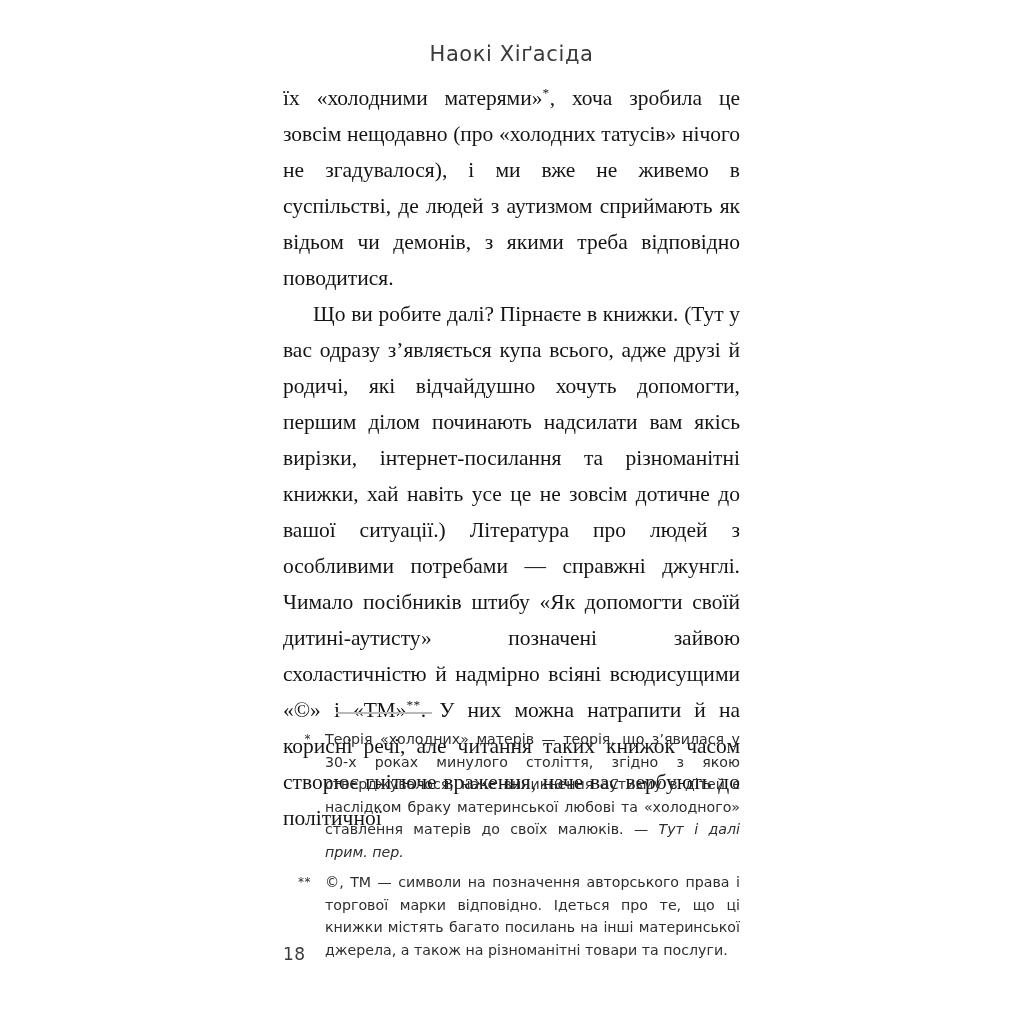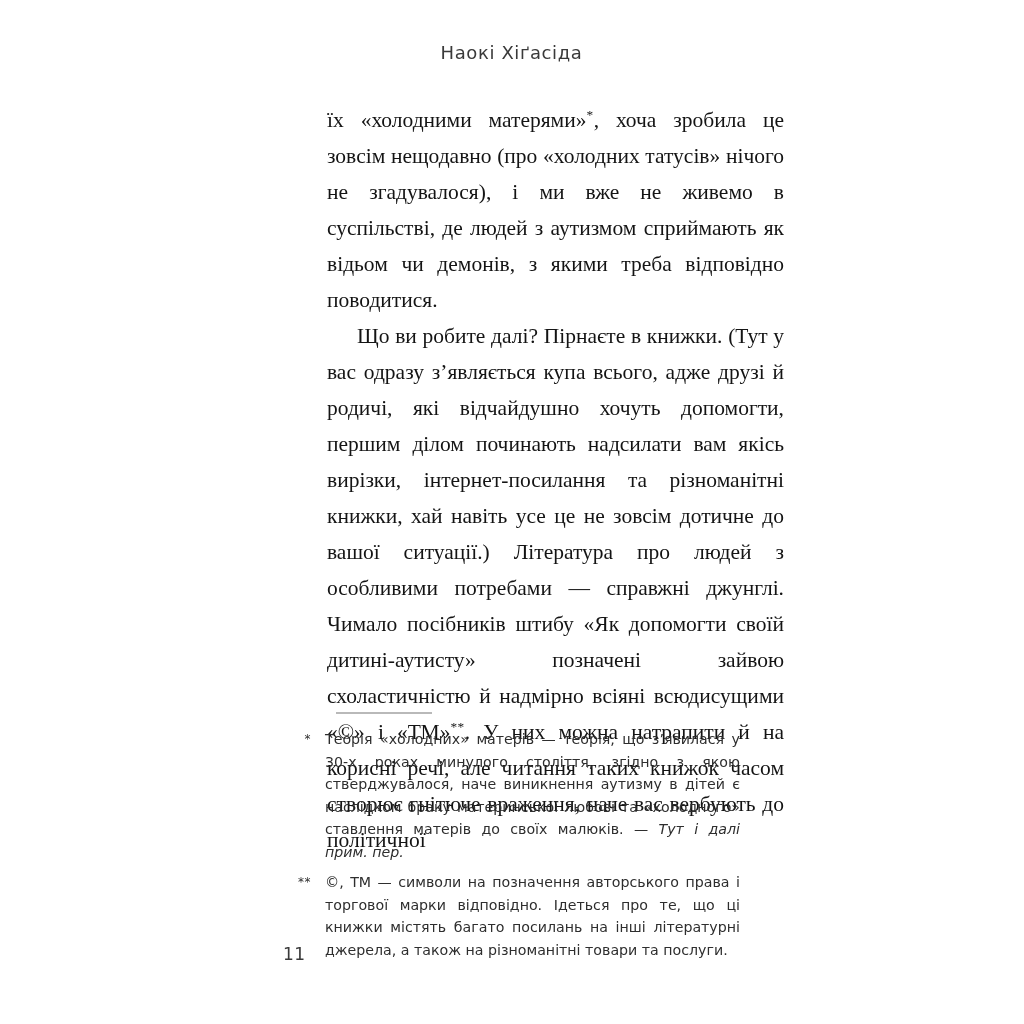--- a/index.html
+++ b/index.html
@@ -26,33 +26,32 @@
   }
 
   
   .running-head {
     position: absolute;
     top: 42px;
     left: 283px;
     width: 457px;
     text-align: center;
     font-family: "DejaVu Sans", sans-serif;
-    font-size: 18px;
+    font-size: 21px;
     letter-spacing: 0.6px;
     color: #3a3a3a;
     white-space: nowrap;
   }
 
   
   .body-block {
     position: absolute;
-    top: 102px;
+    top: 80px;
     left: 283px;
     width: 457px;
-    margin-left: 44px;
   }
 
   .body-para {
     margin: 0;
     font-family: "Liberation Serif", serif;
     font-size: 21.5px;
     line-height: 36px;
     text-align: justify;
     text-justify: inter-word;
     color: #141414;
@@ -145,20 +144,20 @@
     <div class="footnote">
       <div class="fn-marker">*</div>
       <div class="fn-text">
         <span>Теорія «холодних» матерів — теорія, що з’явилася у 30-х роках минулого століття, згідно з якою стверджувалося, наче виникнення аутизму в дітей є наслідком браку материнської любові та «холодного» ставлення матерів до своїх малюків. — </span><span class="fn-italic">Тут і далі прим. пер.</span>
       </div>
     </div>
 
     <div class="footnote">
       <div class="fn-marker">**</div>
       <div class="fn-text">
-        <span>©, ТМ — символи на позначення авторського права і торгової марки відповідно. Ідеться про те, що ці книжки містять багато посилань на інші літературні джерела, а також на різноманітні товари та послуги.</span><span class="fn-italic"></span>
+        <span>©, ТМ — символи на позначення авторського права і торгової марки відповідно. Ідеться про те, що ці книжки містять багато посилань на інші материнської джерела, а також на різноманітні товари та послуги.</span><span class="fn-italic"></span>
       </div>
     </div>
   </div>
 
-  <div class="folio">11</div>
+  <div class="folio">18</div>
 
 </div>
 
 </body></html>

